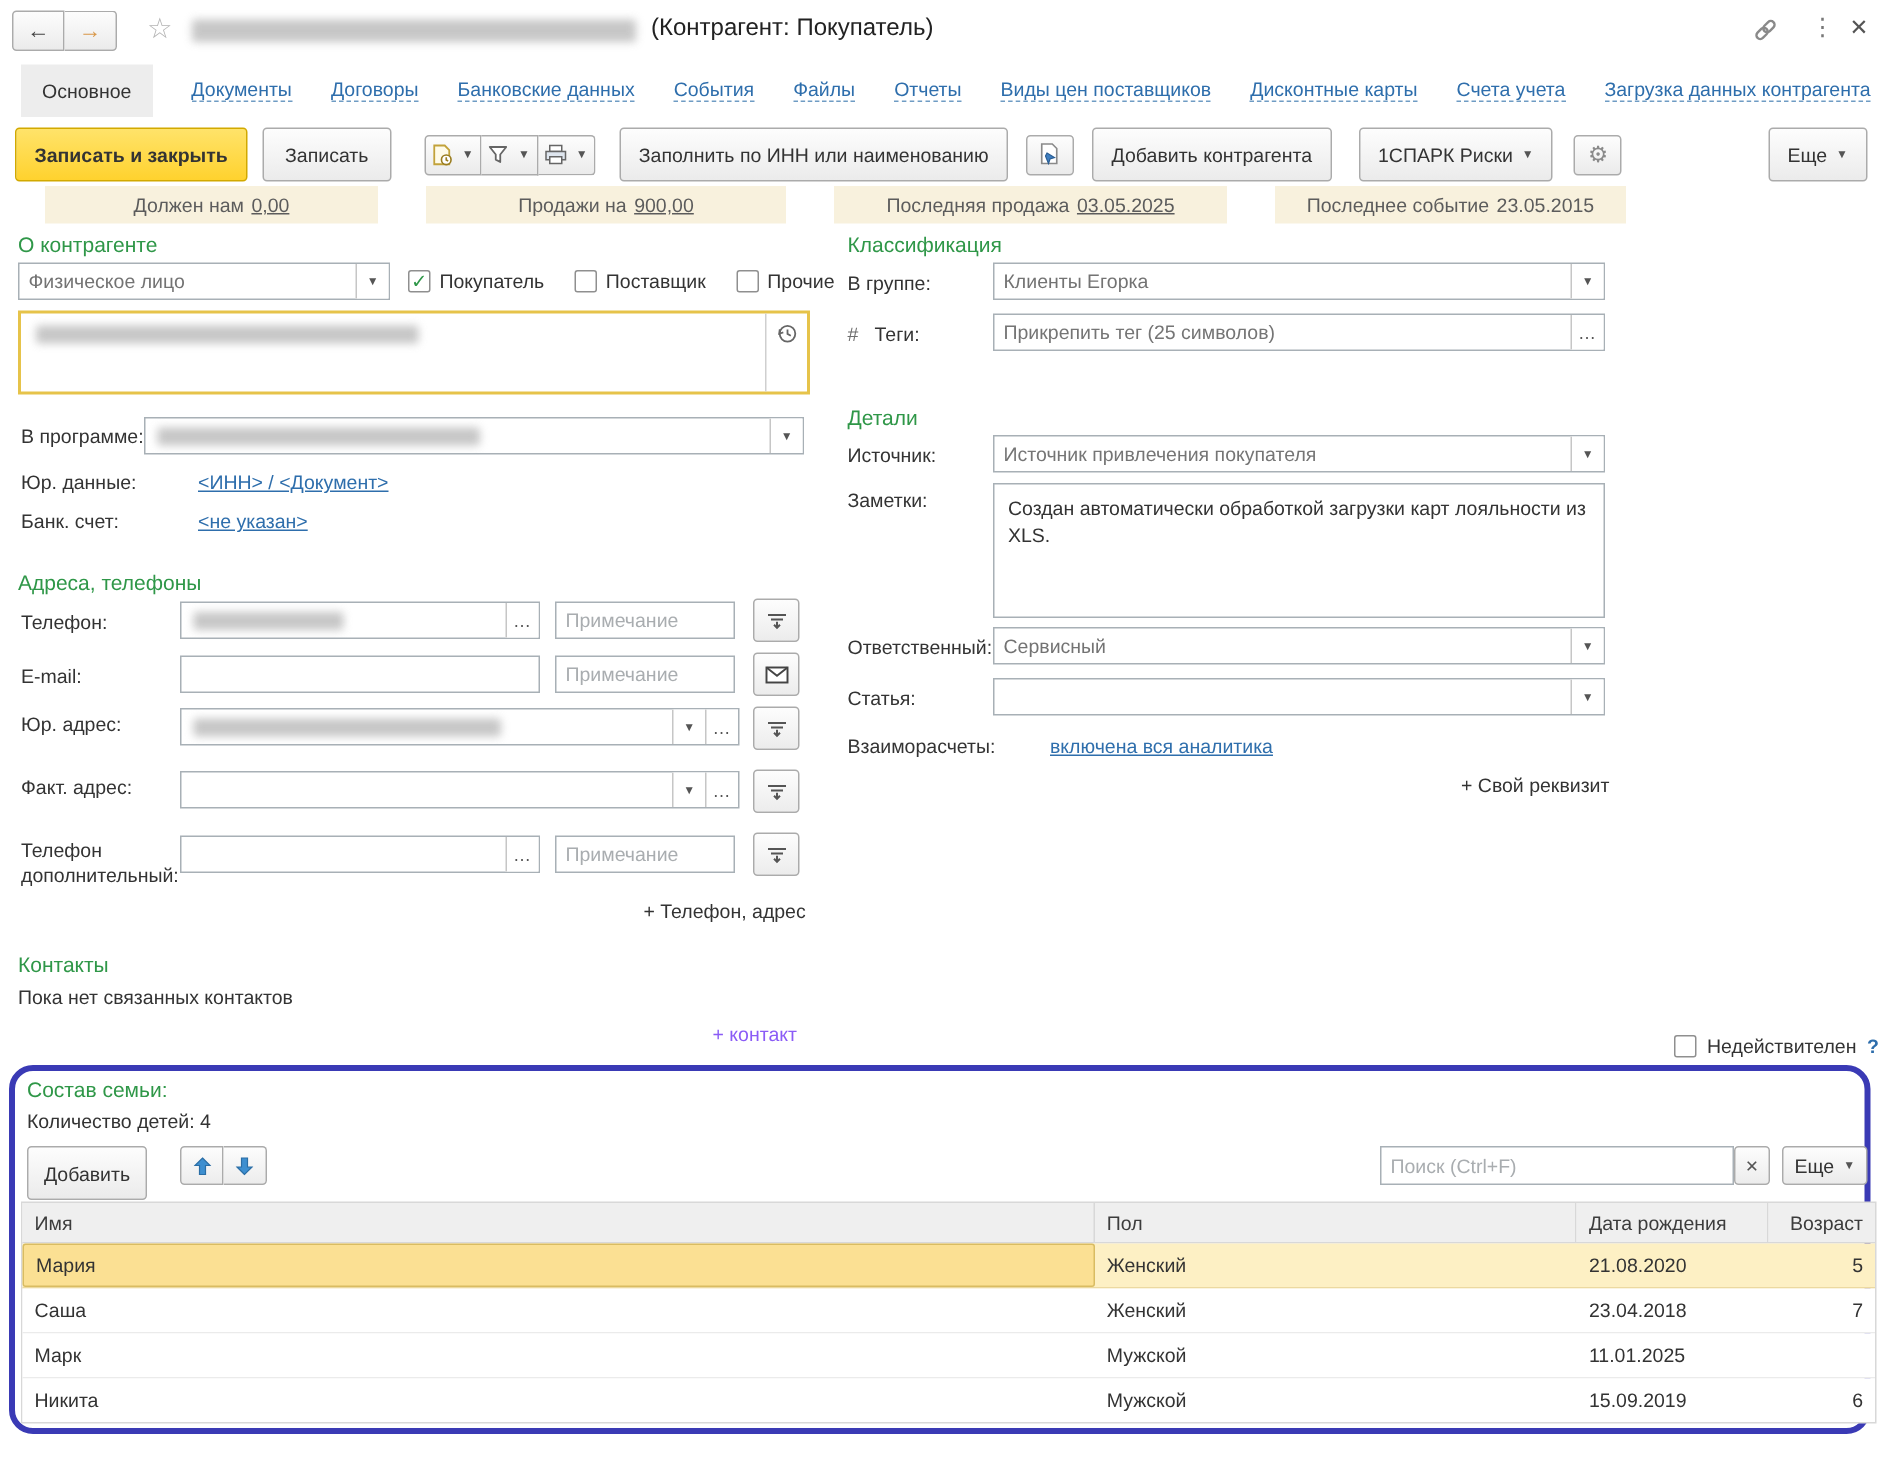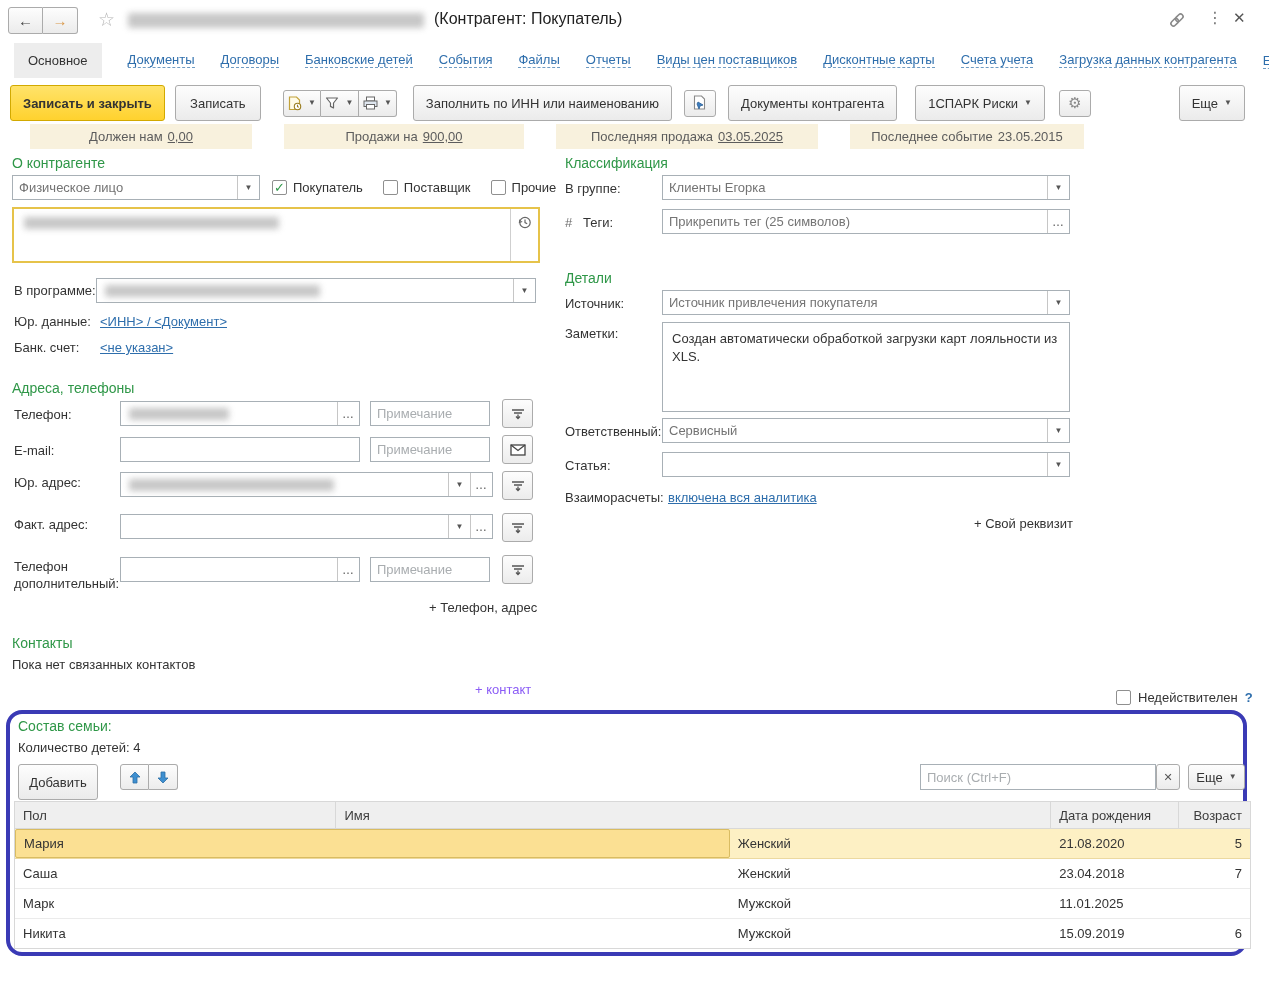--- a/index.html
+++ b/index.html
@@ -2,21 +2,21 @@
 <html><head>
 <meta charset="utf-8">
 <style>
   html,body{margin:0;padding:0;background:#fff;}
   body{font-family:"Liberation Sans","DejaVu Sans",sans-serif;font-size:13px;color:#333;}
   #app{position:relative;width:1269px;height:983px;background:#fff;overflow:hidden;}
   .abs{position:absolute;}
   .lbl{color:#333;}
   .muted{color:#6e6e6e;}
   .green-h{color:#2f9748;font-size:14px;}
-  .link{color:#2e6eac;text-decoration:underline;cursor:pointer;}
+  .link{color:#2e6eac;text-decoration:underline;cursor:pointer;margin-left:32px;}
   .dash-link{color:#2e6eac;text-decoration:none;border-bottom:1px dashed #6f9cc4;cursor:pointer;}
   .btn{display:inline-flex;align-items:center;justify-content:center;gap:6px;border:1px solid #ababab;
        border-radius:3px;background:linear-gradient(#fdfdfd,#ebebeb);height:27px;padding:17px 12px;
        font-size:13px;color:#333;box-sizing:border-box;cursor:pointer;white-space:nowrap;}
   .btn-yellow{background:linear-gradient(#ffe36a,#ffd22e);border:1px solid #d2a900;font-weight:700;}
   .caret{font-size:8px;color:#555;line-height:1;}
   .input{border:1px solid #a8b0b6;background:#fff;height:25px;box-sizing:border-box;font-size:13px;
          padding:0 6px;color:#333;outline:none;}
   .input::placeholder{color:#a9adb0;}
   .combo{display:flex;align-items:stretch;border:1px solid #a8b0b6;background:#fff;height:25px;box-sizing:border-box;}
@@ -68,21 +68,21 @@
         </g>
       </svg>
   </span>
   <span class="abs" style="left:1207px;top:8px;font-size:16px;color:#777;cursor:pointer;">⋮</span>
   <span class="abs" style="left:1233px;top:9px;font-size:15px;color:#555;cursor:pointer;">✕</span>
 
   <div class="abs" style="left:0;top:42px;width:1269px;height:36px;display:flex;align-items:center;gap:26px;padding-left:14px;box-sizing:border-box;">
     <span class="tab tab-active">Основное</span>
     <span class="tab dash-link">Документы</span>
     <span class="tab dash-link">Договоры</span>
-    <span class="tab dash-link">Банковские детей</span>
+    <span class="tab dash-link">Банковские данных</span>
     <span class="tab dash-link">События</span>
     <span class="tab dash-link">Файлы</span>
     <span class="tab dash-link">Отчеты</span>
     <span class="tab dash-link">Виды цен поставщиков</span>
     <span class="tab dash-link">Дисконтные карты</span>
     <span class="tab dash-link">Счета учета</span>
     <span class="tab dash-link">Загрузка данных контрагента</span>
     <span class="tab"><span class="dash-link">Еще...</span> </span>
   </div>
 
@@ -125,21 +125,21 @@
 
     <button class="btn" style="margin-left:12px;width:32px;padding:0;">
       <span>
           <svg width="16" height="16" viewBox="0 0 16 16">
             <path d="M2.5 1h7l3 3v10h-10z" fill="#fff" stroke="#8a8a8a" stroke-width="1.1"></path>
             <path d="M6 7l5 3-3 1-1 3-2-5z" fill="#3f7fc1" stroke="#2b5e94" stroke-width=".8"></path>
           </svg>
         </span>
     </button>
 
-    <button class="btn" style="margin-left:12px;">Документы контрагента</button>
+    <button class="btn" style="margin-left:12px;">Добавить контрагента</button>
 
     <button class="btn" style="margin-left:18px;">
       <span>1СПАРК Риски</span>
       <span class="caret">▼</span>
     </button>
 
     <button class="btn" style="margin-left:14px;width:32px;padding:0;">
       <span style="font-family:'DejaVu Sans',sans-serif;font-size:15px;color:#8a8a8a;">⚙</span>
     </button>
 
@@ -373,22 +373,22 @@
   <button class="abs sq-btn" style="left:1156px;top:764px;width:24px;height:26px;">
     <span style="font-size:11px;color:#555;">✕</span>
   </button>
   <button class="abs btn" style="left:1188px;top:764px;width:57px;height:26px;padding:0 8px;">
     <span>Еще</span>
     <span class="caret">▼</span>
   </button>
 
   <div class="abs" style="left:14px;top:801px;width:1237px;border:1px solid #d8d8d8;box-sizing:border-box;">
     <div style="display:flex;height:26px;border-bottom:1px solid #d8d8d8;">
+      <div class="ft-cell ft-head" style="width:716px;">Имя</div>
       <div class="ft-cell ft-head" style="width:322px;">Пол</div>
-      <div class="ft-cell ft-head" style="width:716px;">Имя</div>
       <div class="ft-cell ft-head" style="width:128px;">Дата рождения</div>
       <div class="ft-cell ft-head" style="width:71px;border-right:none;justify-content:flex-end;">Возраст</div>
     </div>
 
     <div class="ft-row sel">
       <div class="ft-cell name-cell" style="width:716px;">Мария</div>
       <div class="ft-cell" style="width:322px;background:transparent;">Женский</div>
       <div class="ft-cell" style="width:128px;">21.08.2020</div>
       <div class="ft-cell" style="width:71px;justify-content:flex-end;">5</div>
     </div>

